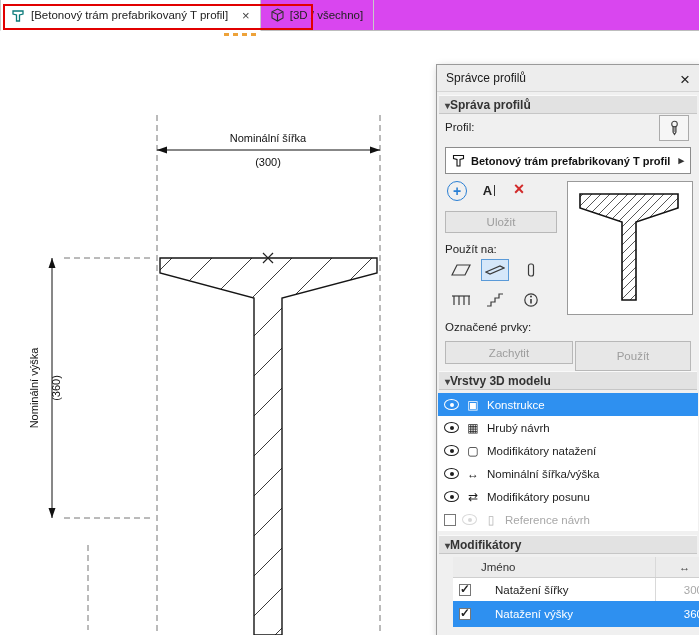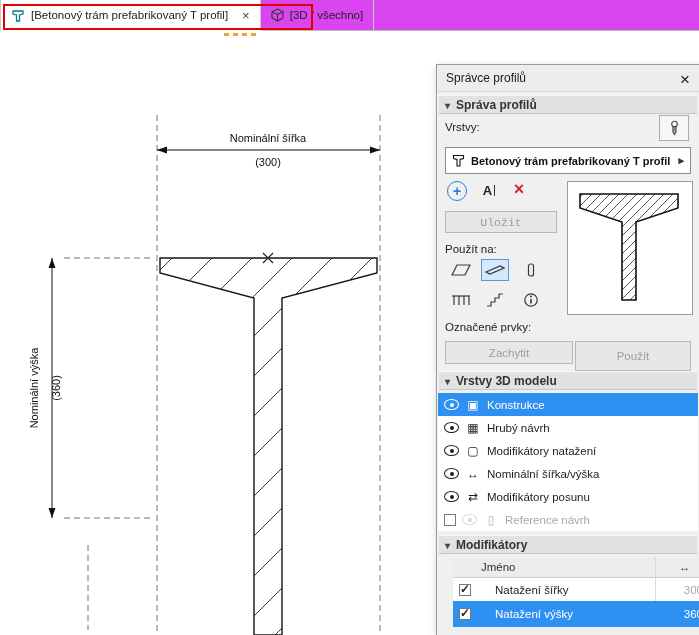--- a/index.html
+++ b/index.html
@@ -25,21 +25,21 @@
   
   #palette{position:absolute;left:436px;top:64px;width:262px;height:571px;background:#f0f0f0;
            border:1px solid #9a9a9a;box-shadow:2px 3px 8px rgba(0,0,0,.25);z-index:20;font-size:11.5px;color:#222;}
   .titlebar{position:absolute;left:0;top:0;width:100%;height:26px;background:#ededed;
             border-bottom:1px solid #d6d6d6;line-height:26px;}
   .titlebar .ttl{padding-left:9px;font-size:12px;color:#1a1a1a;}
   .pclose{position:absolute;right:9px;top:2px;font-size:17px;color:#222;cursor:default;}
 
   .sechdr{position:absolute;left:2px;width:258px;height:19px;background:#e2e2e2;
           border-top:1px solid #f9f9f9;border-bottom:1px solid #c6c6c6;
-          display:flex;align-items:center;gap:6px;padding-left:6px;box-sizing:border-box;
+          display:flex;align-items:center;padding-left:6px;box-sizing:border-box;
           font-size:12px;font-weight:600;color:#333;}
   .tri::before{content:"▾";font-size:10px;color:#444;}
 
   .lbl{position:absolute;font-size:11.5px;color:#222;}
 
   .dropdown{position:absolute;left:8px;top:82px;width:246px;height:27px;box-sizing:border-box;
             background:#fff;border:1px solid #8c8c8c;display:flex;align-items:center;gap:6px;
             padding:0 6px;font-size:11px;font-weight:600;color:#111;}
   .dropdown .dname{flex:1;overflow:hidden;white-space:nowrap;text-overflow:ellipsis;}
   .dropdown .darr{color:#333;font-size:11px;}
@@ -48,21 +48,21 @@
   #settings-btn{left:222px;top:50px;width:28px;height:24px;border:1px solid #ababab;background:#f6f6f6;}
   #plus-btn{left:10px;top:116px;width:18px;height:18px;border:1.5px solid var(--accent_plus_blue);
             border-radius:50%;color:var(--accent_plus_blue);font-size:14px;font-weight:700;line-height:1;}
   #rename-btn{left:42px;top:115px;width:20px;height:20px;font-size:13px;font-weight:700;color:#222;}
   #rename-btn::after{content:"";border-left:1px solid #333;height:11px;margin-left:2px;}
   #delete-btn{left:72px;top:113px;width:20px;height:22px;color:var(--delete_red);
               font-size:18px;font-weight:900;line-height:1;}
 
   .dbtn{position:absolute;background:#e7e7e7;border:1px solid #b8b8b8;color:#9d9d9d;
         font-size:11.5px;display:flex;align-items:center;justify-content:center;box-sizing:border-box;}
-  #save-btn{left:8px;top:146px;width:112px;height:22px;font-family:Liberation Mono, monospace;}
+  #save-btn{left:8px;top:146px;width:112px;height:22px;}
   #capture-btn{left:8px;top:276px;width:128px;height:23px;}
   #apply-btn{left:138px;top:276px;width:116px;height:30px;text-align:right;}
 
   .preview{position:absolute;left:130px;top:116px;width:124px;height:132px;background:#fff;
            border:1px solid #9a9a9a;}
 
   .applyicon{position:absolute;width:28px;height:22px;display:flex;align-items:center;justify-content:center;}
   .applyicon.selected{background:#d5e7fa;border:1px solid #5a9ad8;box-sizing:border-box;}
 
   
@@ -164,21 +164,21 @@
     <div class="titlebar">
       <span class="ttl">Správce profilů</span>
       <span class="pclose">×</span>
     </div>
 
     <div class="sechdr" style="top:30px">
       <span class="tri"></span>
       <span>Správa profilů</span>
     </div>
 
-    <span class="lbl" style="left:8px;top:56px">Vrstvy:</span>
+    <span class="lbl" style="left:8px;top:56px">Profil:</span>
 
     <div class="iconbtn" id="settings-btn">
       <svg width="15" height="16" viewBox="0 0 15 16">
         <circle cx="7.5" cy="4" r="2.8" fill="none" stroke="#444" stroke-width="1.1"></circle>
         <path d="M6,7 h3 v5 l-1.5,2.5 L6,12 Z" fill="none" stroke="#444" stroke-width="1.1"></path>
         <line x1="6" y1="9" x2="9" y2="9" stroke="#444" stroke-width="1"></line>
         <line x1="6" y1="11" x2="9" y2="11" stroke="#444" stroke-width="1"></line>
       </svg>
     </div>
 

